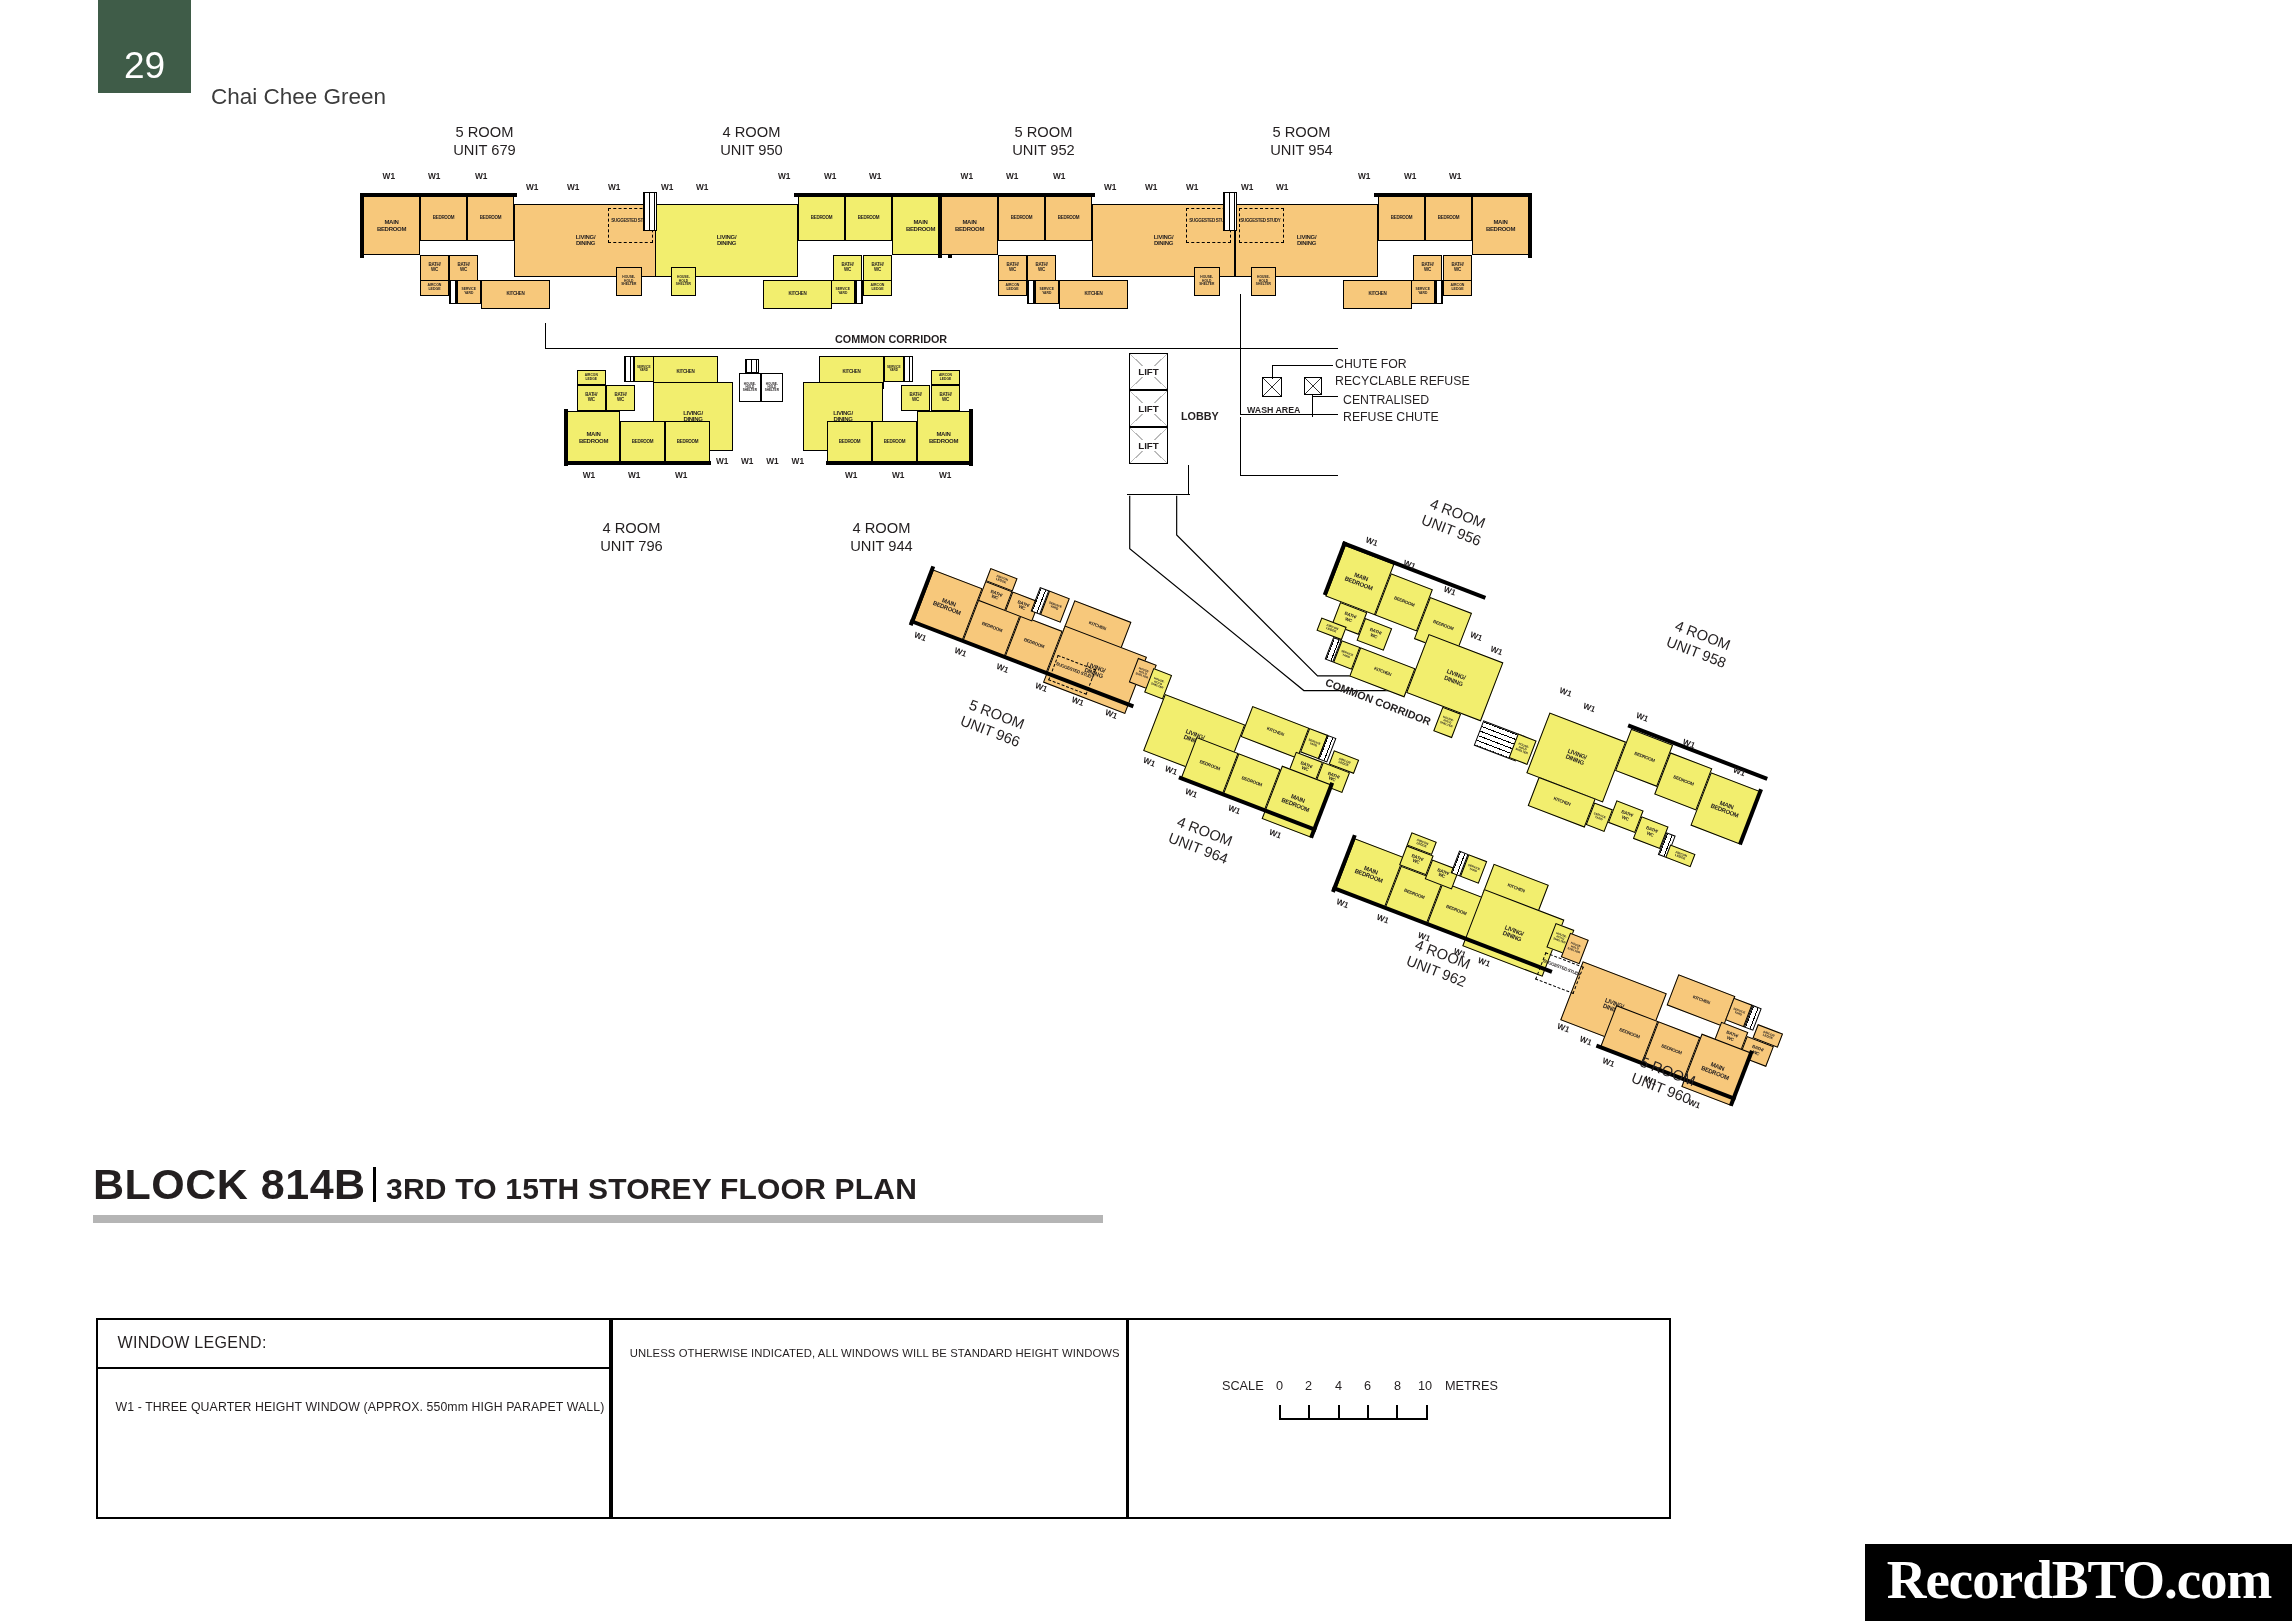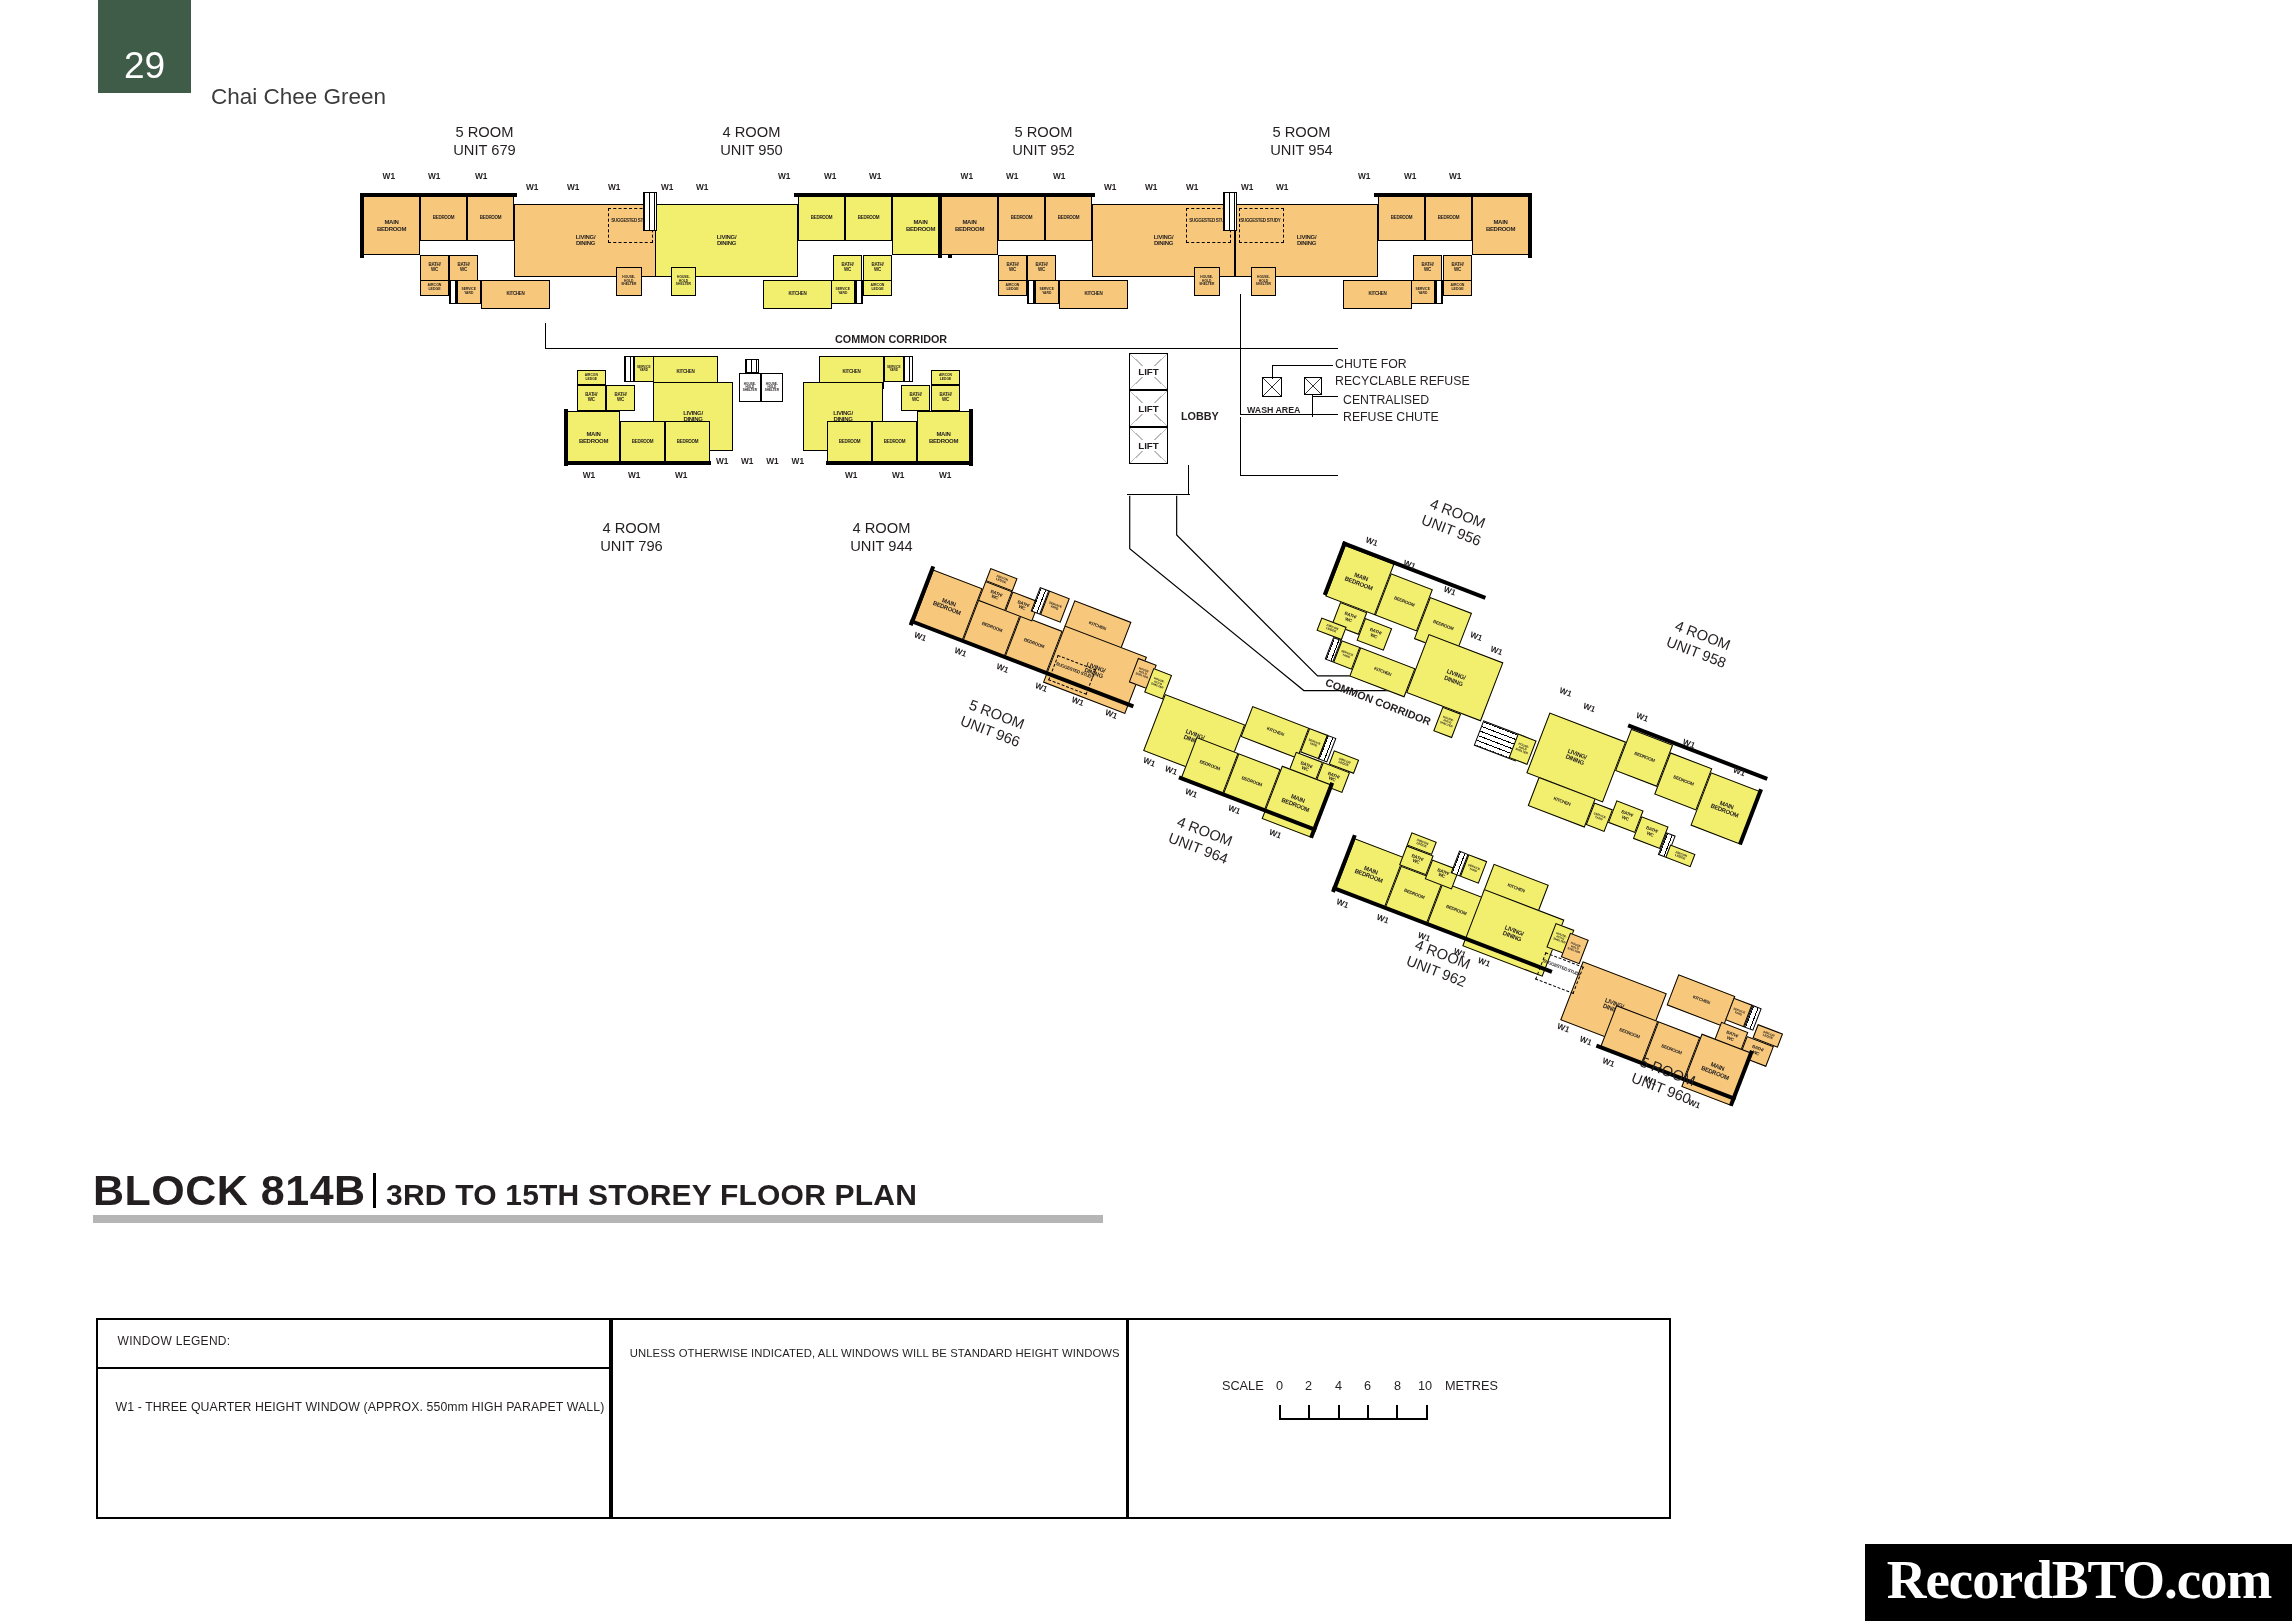--- a/index.html
+++ b/index.html
@@ -40,34 +40,34 @@
   .chutebox{position:absolute;box-sizing:border-box;border:1.2px solid #000;background:#fff;}
   .chutebox::before,.chutebox::after{content:"";position:absolute;left:0;top:0;width:100%;height:100%;
         background:linear-gradient(to bottom right,transparent calc(50% - 0.5px),#333 calc(50% - 0.5px),#333 calc(50% + 0.5px),transparent calc(50% + 0.5px));}
   .chutebox::after{background:linear-gradient(to bottom left,transparent calc(50% - 0.5px),#333 calc(50% - 0.5px),#333 calc(50% + 0.5px),transparent calc(50% + 0.5px));}
   .note{position:absolute;font-size:12.3px;line-height:1.35;white-space:pre-line;}
   .leader{position:absolute;background:#000;height:1.1px;}
   .leaderv{position:absolute;background:#000;width:1.1px;}
 
   
   #title-wrap{position:absolute;left:93px;top:1160px;white-space:nowrap;}
-  #title-main{font-size:43px;font-weight:800;letter-spacing:0.5px;display:inline-block;vertical-align:baseline;margin-top:6px;}
+  #title-main{font-size:43px;font-weight:800;letter-spacing:0.5px;display:inline-block;vertical-align:baseline;}
   #title-bar{display:inline-block;width:2.9px;height:35px;background:#000;margin:0 9.8px -2.9px 7.8px;}
   #title-sub{font-size:30px;font-weight:800;display:inline-block;vertical-align:baseline;letter-spacing:0.2px;}
   #title-rule{position:absolute;left:93px;top:1215px;width:1010px;height:7.8px;background:#b5b5b5;}
 
   
   #legend{position:absolute;left:96px;top:1318px;width:2102px;height:201px;box-sizing:border-box;}
   .cellbox{position:absolute;box-sizing:border-box;border:2px solid #000;}
   #lg-c1{left:0;top:0;width:515px;height:201px;}
   #lg-c1-top{left:0;top:0;width:515px;height:51px;}
   #lg-c2{left:515px;top:0;width:517px;height:201px;}
   #lg-c3{left:1031px;top:0;width:544px;height:201px;}
   #lg-c4{left:1575px;top:0;width:527px;height:201px;}
-  #lg-title{position:absolute;left:19.6px;top:13.7px;font-size:12px;letter-spacing:0.3px;}
+  #lg-title{position:absolute;left:19.6px;top:13.7px;font-size:16px;letter-spacing:0.3px;}
   #lg-w1{position:absolute;left:19.6px;top:82px;font-size:12.3px;letter-spacing:0.1px;}
   #lg-note{position:absolute;left:16.7px;top:27.4px;font-size:11.3px;letter-spacing:0.1px;}
   #scale-wrap{position:absolute;left:93px;top:59px;}
   #scale-word{position:absolute;left:0;top:0;font-size:12.7px;}
   .tick-lbl{position:absolute;font-size:12.7px;}
   .stick{position:absolute;width:1.6px;background:#000;}
   .shline{position:absolute;height:1.6px;background:#000;}
   #lg-right-note{position:absolute;left:59px;top:80px;font-size:12.3px;line-height:1.45;white-space:pre-line;}
 
   

